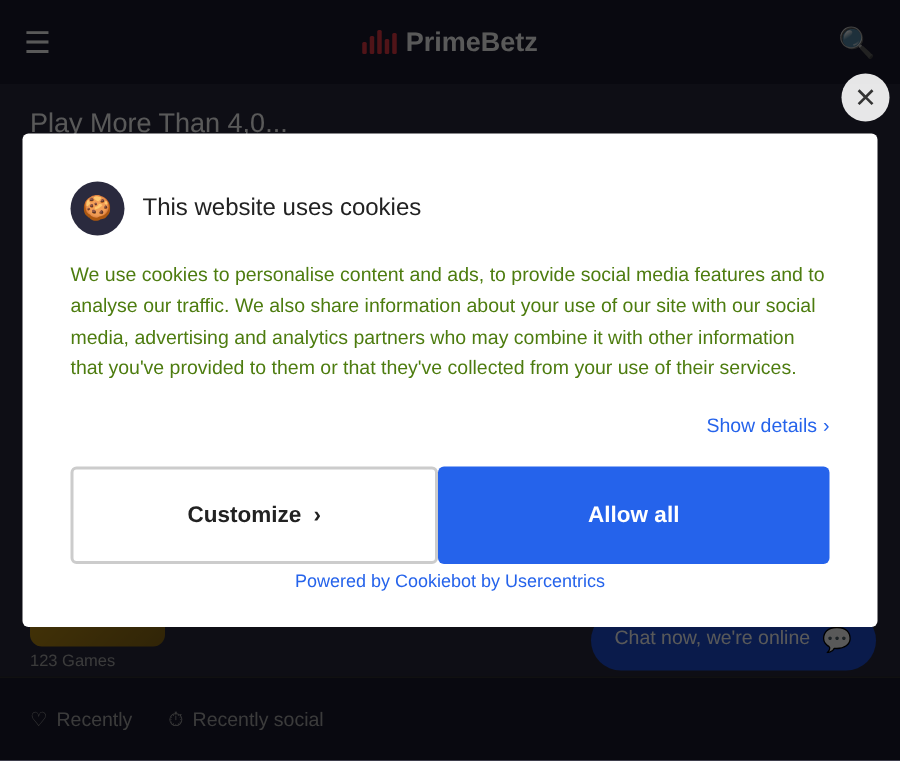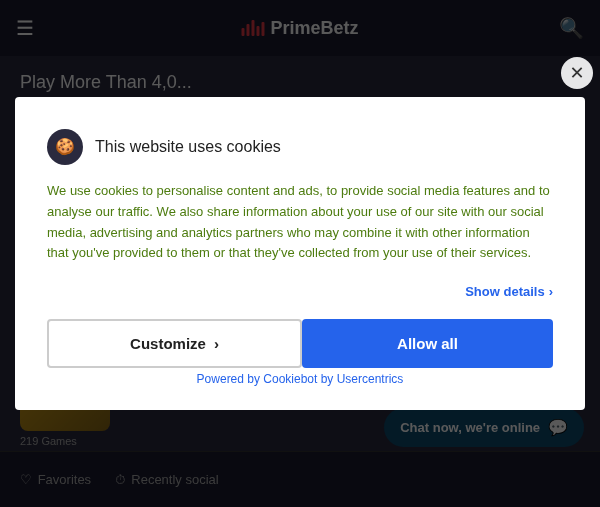--- a/index.html
+++ b/index.html
@@ -152,28 +152,27 @@
       color: #aaa;
       font-size: 13px;
       cursor: pointer;
     }
 
     
     .chat-widget {
       position: absolute;
       bottom: 60px;
       right: 16px;
-      background: #0c4a6e;
+      background: #1d4ed8;
       color: white;
       padding: 10px 16px;
       border-radius: 24px;
       font-size: 13px;
-      font-weight: 700;
-      display: flex;
-      align-items: center;
+      font-weight: 400;
+      display: flex;
       gap: 8px;
       z-index: 2;
       cursor: pointer;
     }
 
     
     .overlay {
       position: absolute;
       inset: 0;
       background: rgba(0,0,0,0.65);
@@ -229,21 +228,21 @@
     .modal-footer-link {
       display: flex;
       justify-content: flex-end;
       align-items: center;
       margin-bottom: 20px;
     }
 
     .show-details-link {
       color: #2563eb;
       font-size: 13px;
-      font-weight: 700;
+      font-weight: 400;
       cursor: pointer;
       display: flex;
       align-items: center;
       gap: 4px;
       text-decoration: none;
     }
 
     .modal-buttons {
       display: flex;
       gap: 0;
@@ -261,21 +260,21 @@
       color: #222;
       cursor: pointer;
       display: flex;
       align-items: center;
       justify-content: center;
       gap: 8px;
     }
 
     .btn-allow-all {
       flex: 1;
-      padding: 14px;
+      padding: 24px;
       border: none;
       background: #2563eb;
       border-radius: 4px;
       font-size: 15px;
       font-weight: 600;
       color: white;
       cursor: pointer;
     }
 
     .powered-by {
@@ -342,29 +341,29 @@
     <div class="game-card" style="background:#3a3a4e;"></div>
   </div>
 
   <div style="display:flex;padding:8px 20px;gap:8px;">
     <div style="color:#aaa;font-size:11px;">121 Games</div>
   </div>
 
   <div style="position:absolute;bottom:60px;left:0;right:0;padding:0 20px;display:flex;gap:8px;">
     <div style="display:flex;flex-direction:column;gap:4px;">
       <div style="width:90px;height:70px;background:linear-gradient(135deg,#d4a017,#8b6914);border-radius:8px;"></div>
-      <div style="color:#aaa;font-size:11px;">219 Games</div>
+      <div style="color:#aaa;font-size:11px;">123 Games</div>
     </div>
   </div>
 </div>
 
 <div class="bottom-nav">
   <div class="nav-item">
     <span>♡</span>
-    <span>Favorites</span>
+    <span>Recently</span>
   </div>
   <div class="nav-item">
     <span>⏱</span>
     <span>Recently social</span>
   </div>
 </div>
 
 <div class="chat-widget">
   <span>Chat now, we're online</span>
   <span style="font-size:16px;">💬</span>

